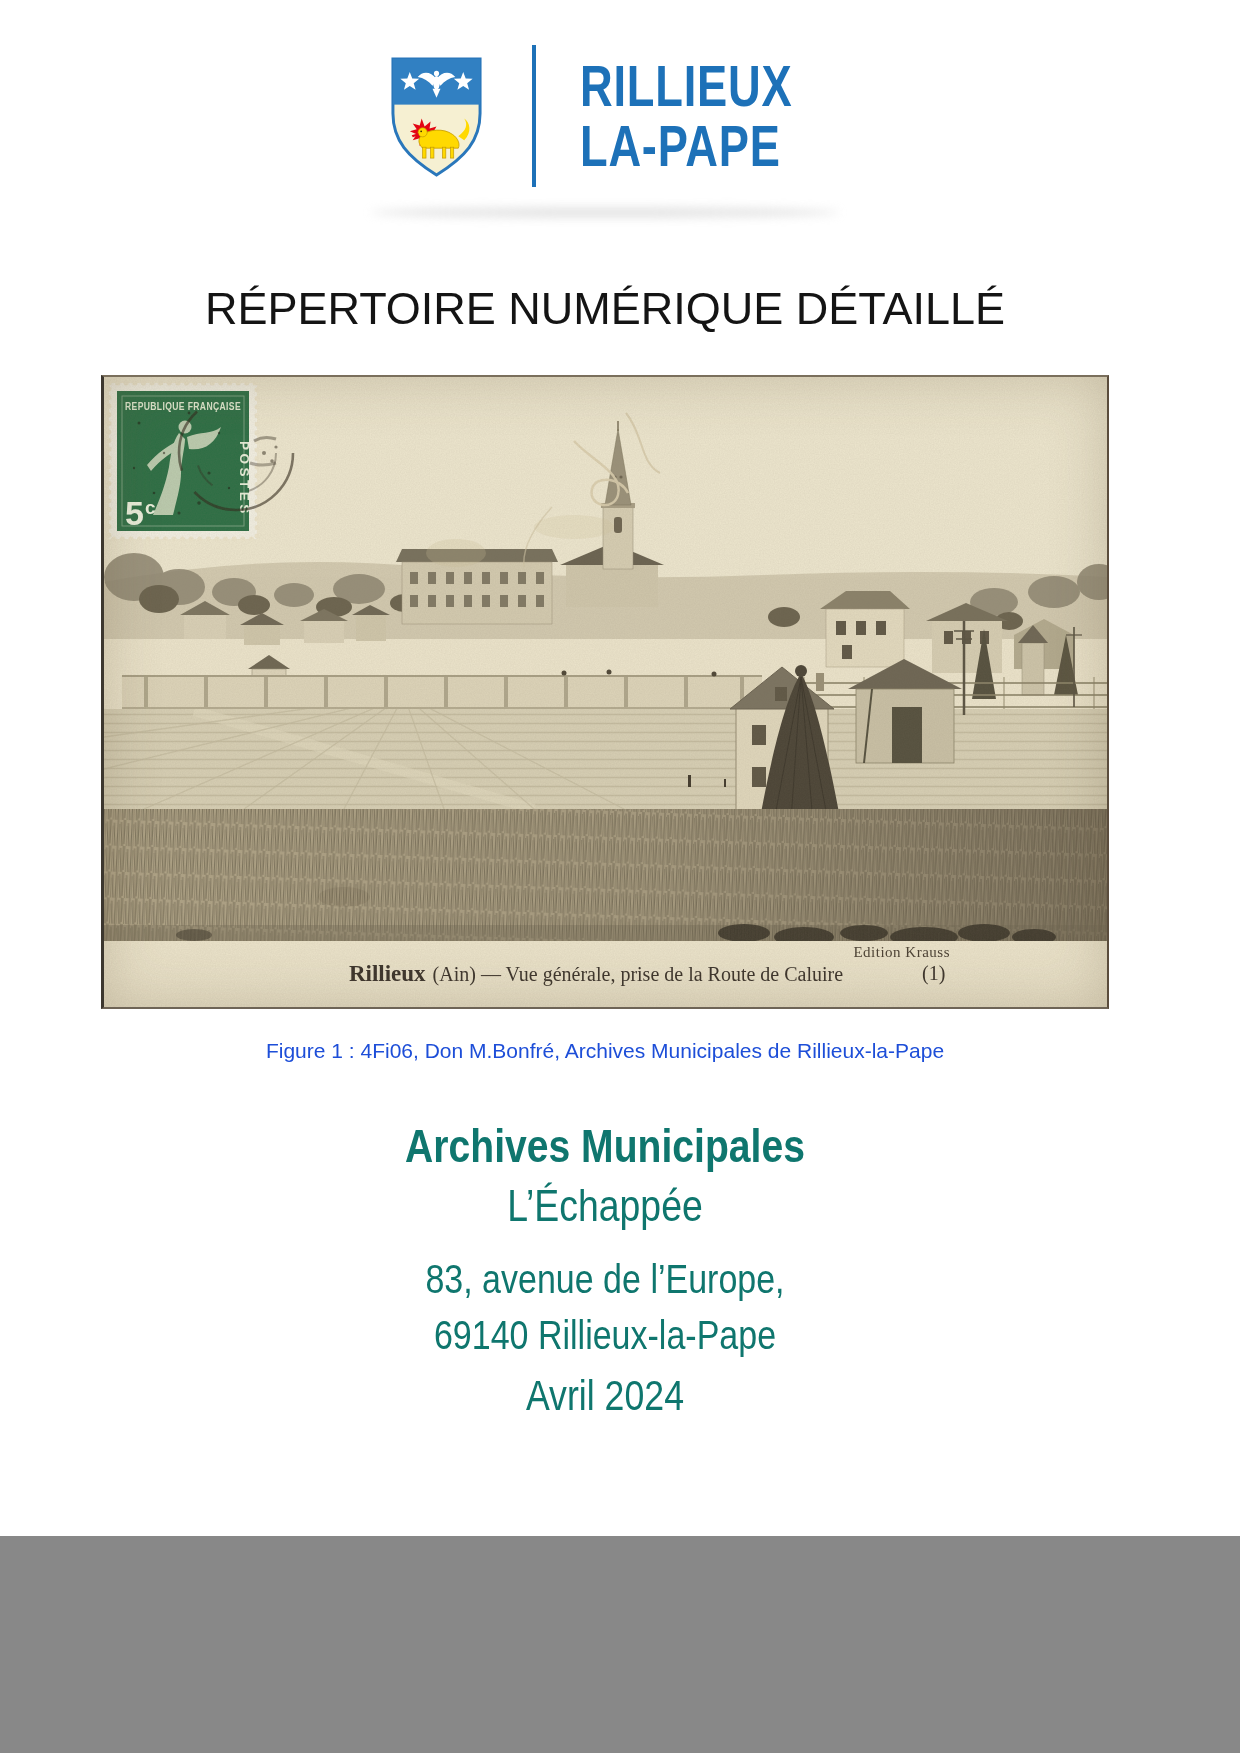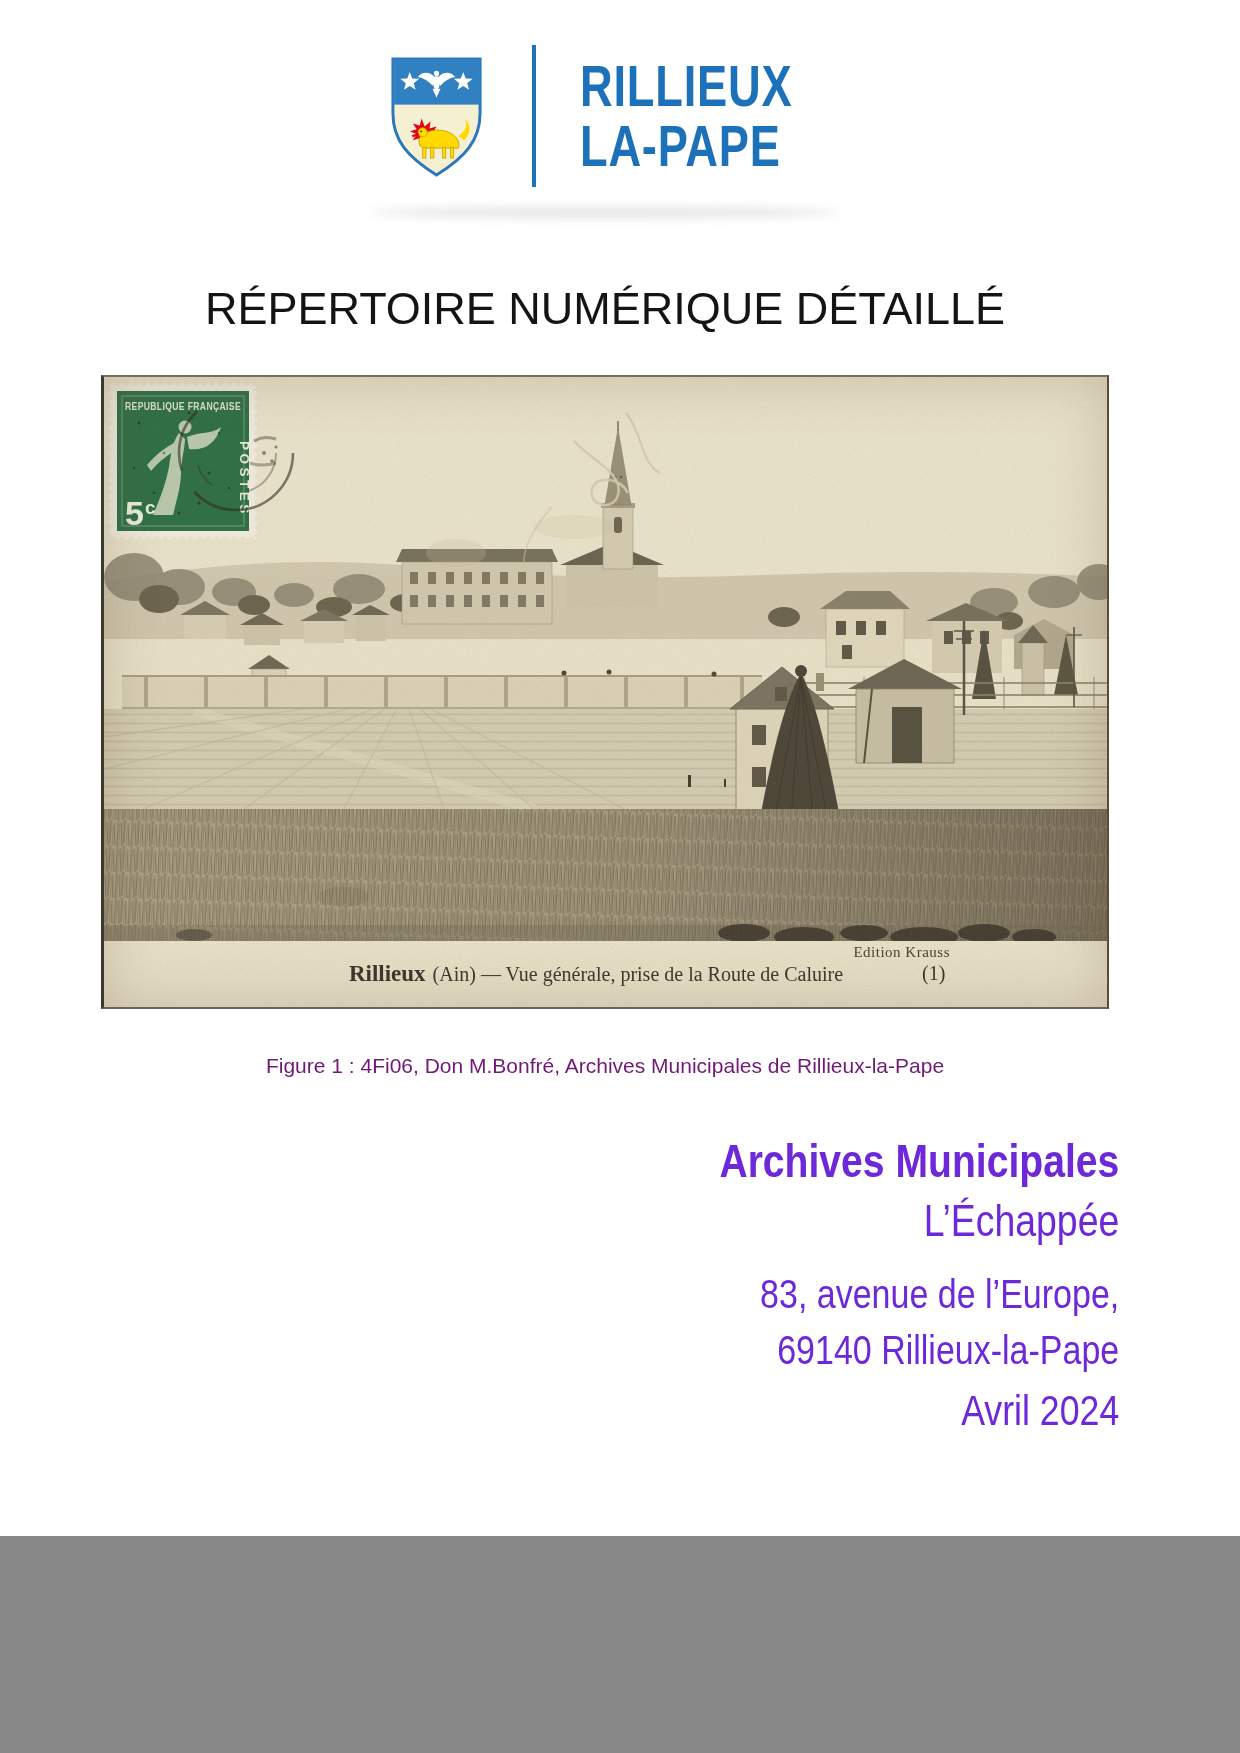--- a/index.html
+++ b/index.html
@@ -61,24 +61,24 @@
   .pc-caption .b{font-weight:700;font-size:23px;}
   .pc-number{font-size:20px;fill:#3a322a;}
   .pc-edition{font-size:15px;fill:#4a4033;letter-spacing:.5px;}
   .stamp-country{font-size:11.5px;font-weight:700;fill:#dfe8cf;letter-spacing:.5px;}
   .stamp-value{font-size:34px;font-weight:700;fill:#eef2df;}
   .stamp-unit{font-size:19px;font-weight:700;fill:#eef2df;}
   .stamp-postes{font-size:13.5px;font-weight:700;fill:#e7edd8;letter-spacing:3.5px;}
 
   
   .fig-caption{
-    margin-top:44px;text-align:center;color:#701a75;
+    margin-top:29px;text-align:center;color:#1d4ed8;
     font-size:21px;line-height:26px;
   }
-  .footer{margin-top:56px;text-align:right;color:#6d28d9;}
+  .footer{margin-top:56px;text-align:center;color:#0f766e;}
   .footer .cond{transform:scaleX(.85);transform-origin:center;}
   .footer .org{font-size:46px;font-weight:700;line-height:52px;}
   .footer .building{font-size:44px;line-height:52px;margin-top:8px;}
   .footer .addr1{font-size:40px;line-height:46px;margin-top:24px;}
   .footer .addr2{font-size:40px;line-height:46px;margin-top:10px;}
   .footer .pubdate{font-size:42px;line-height:48px;margin-top:14px;}
 </style>
 </head>
 <body>
 

